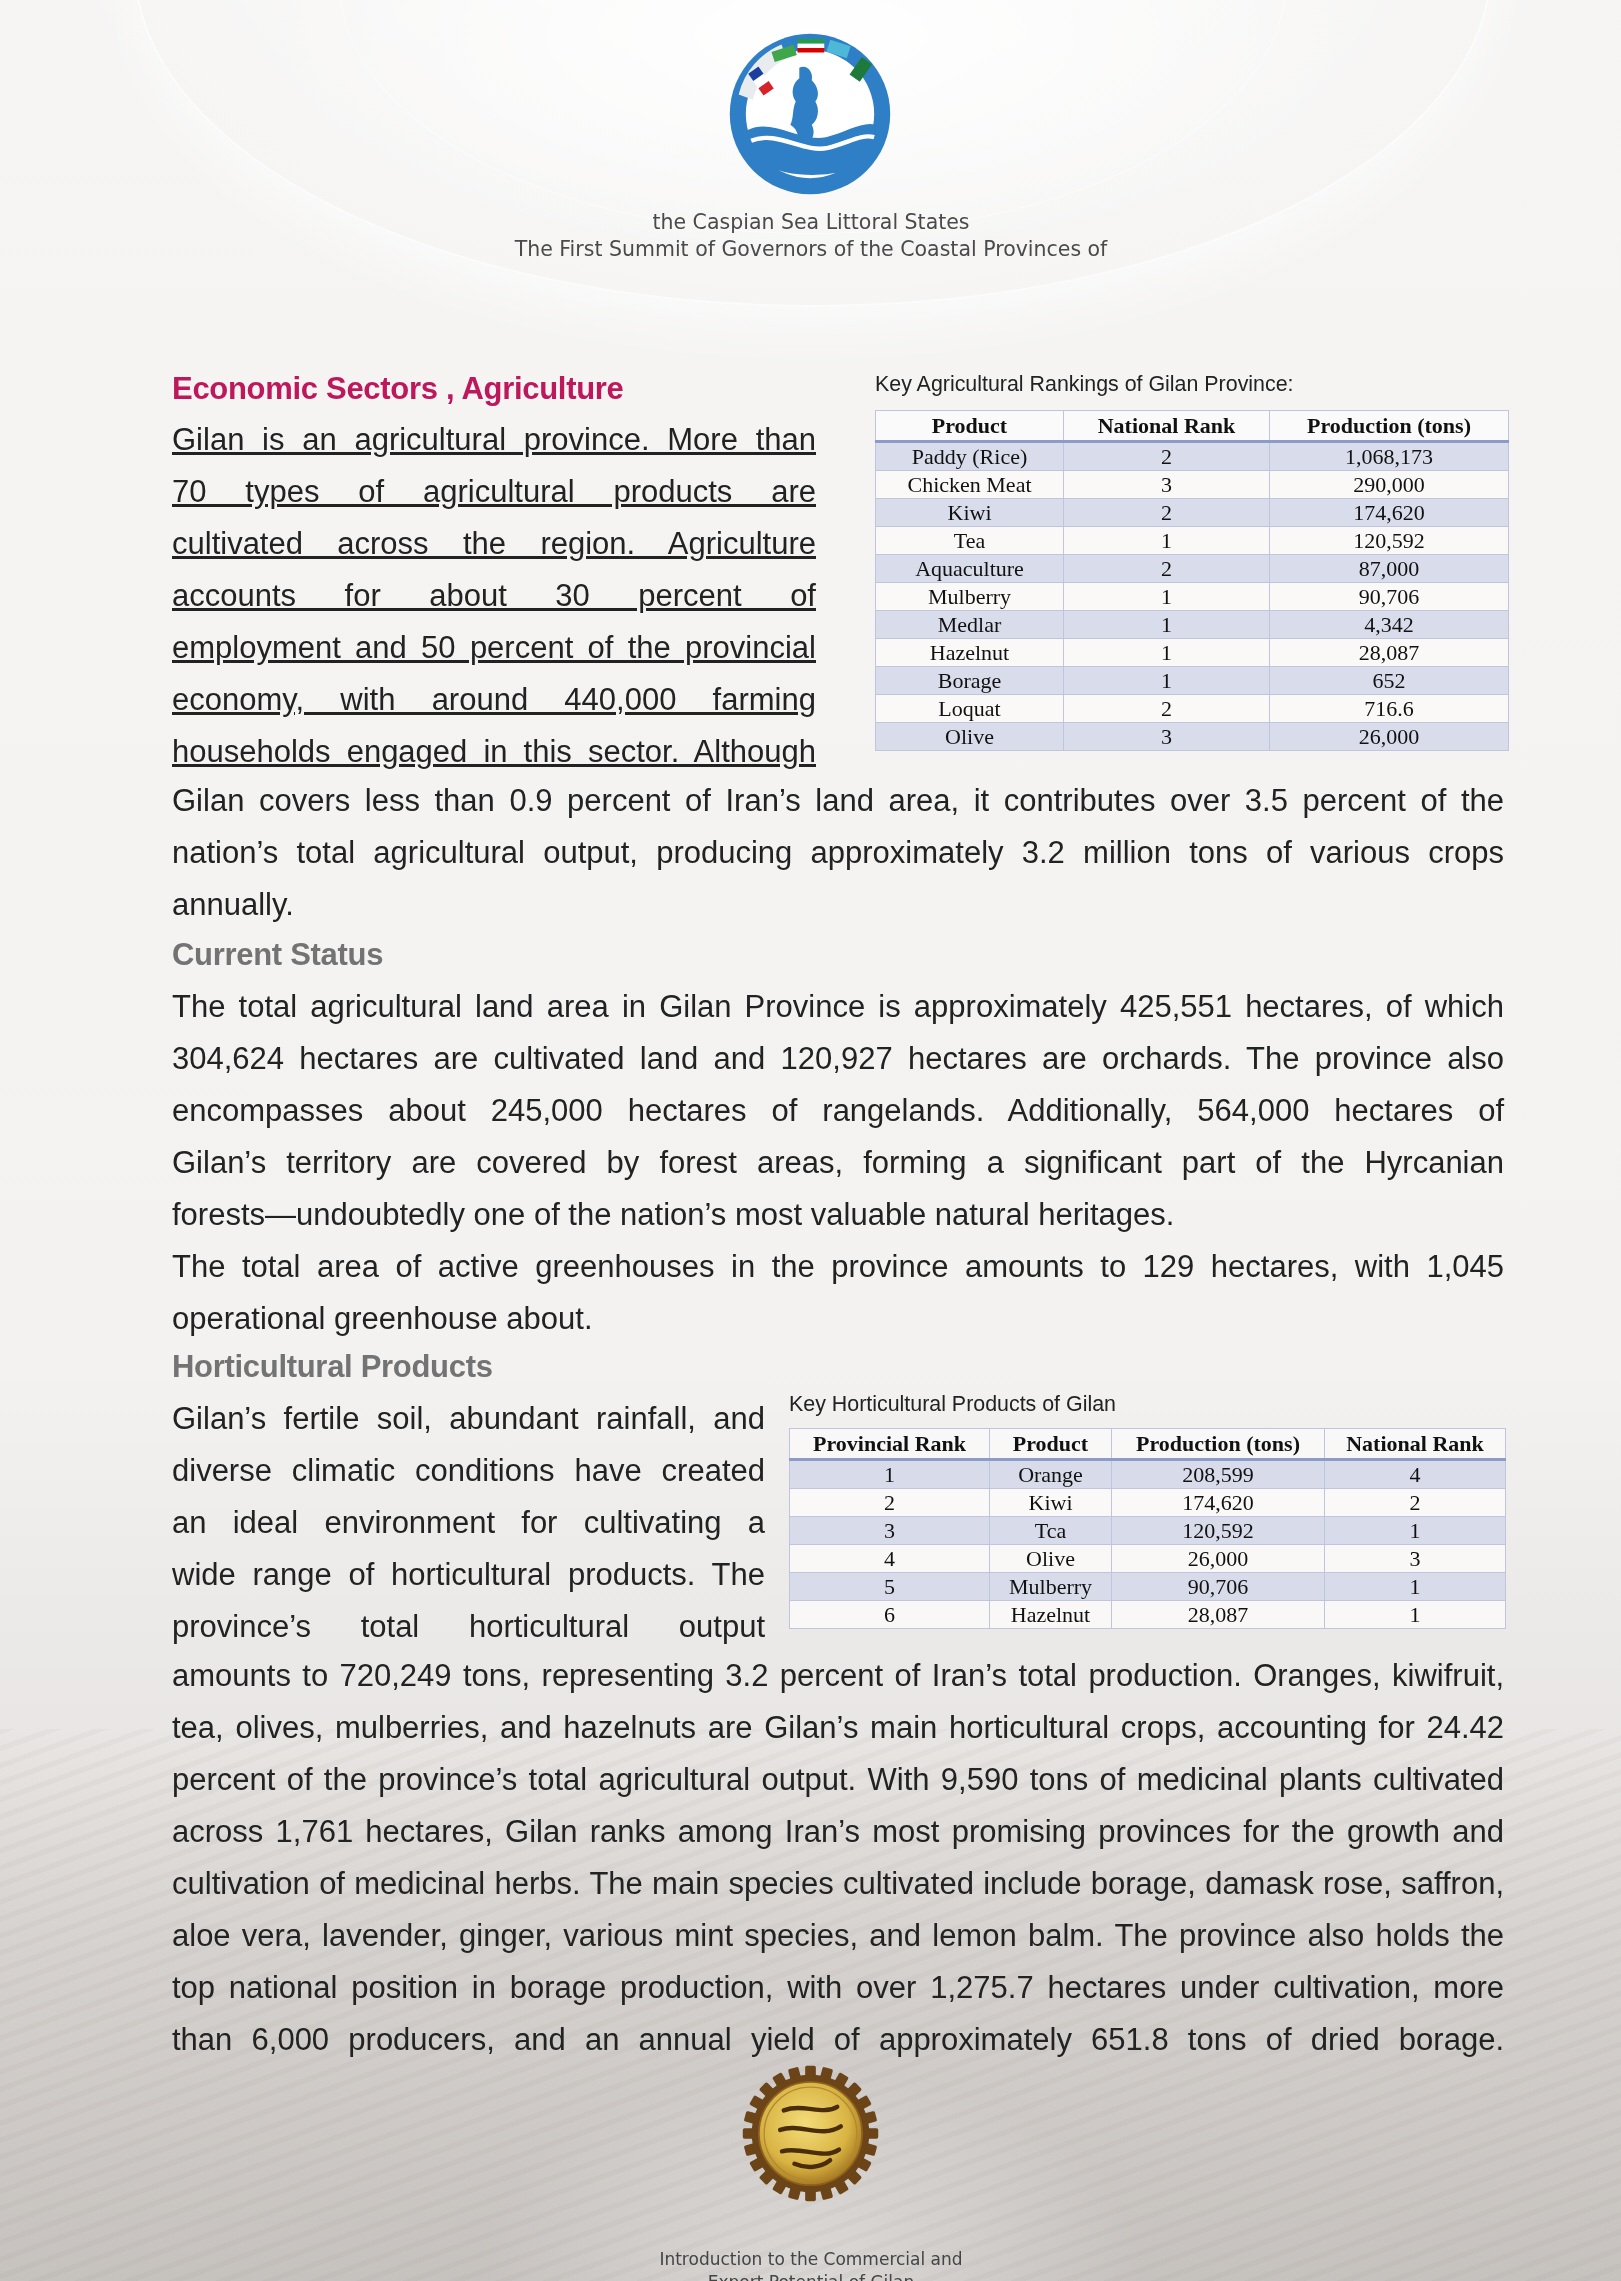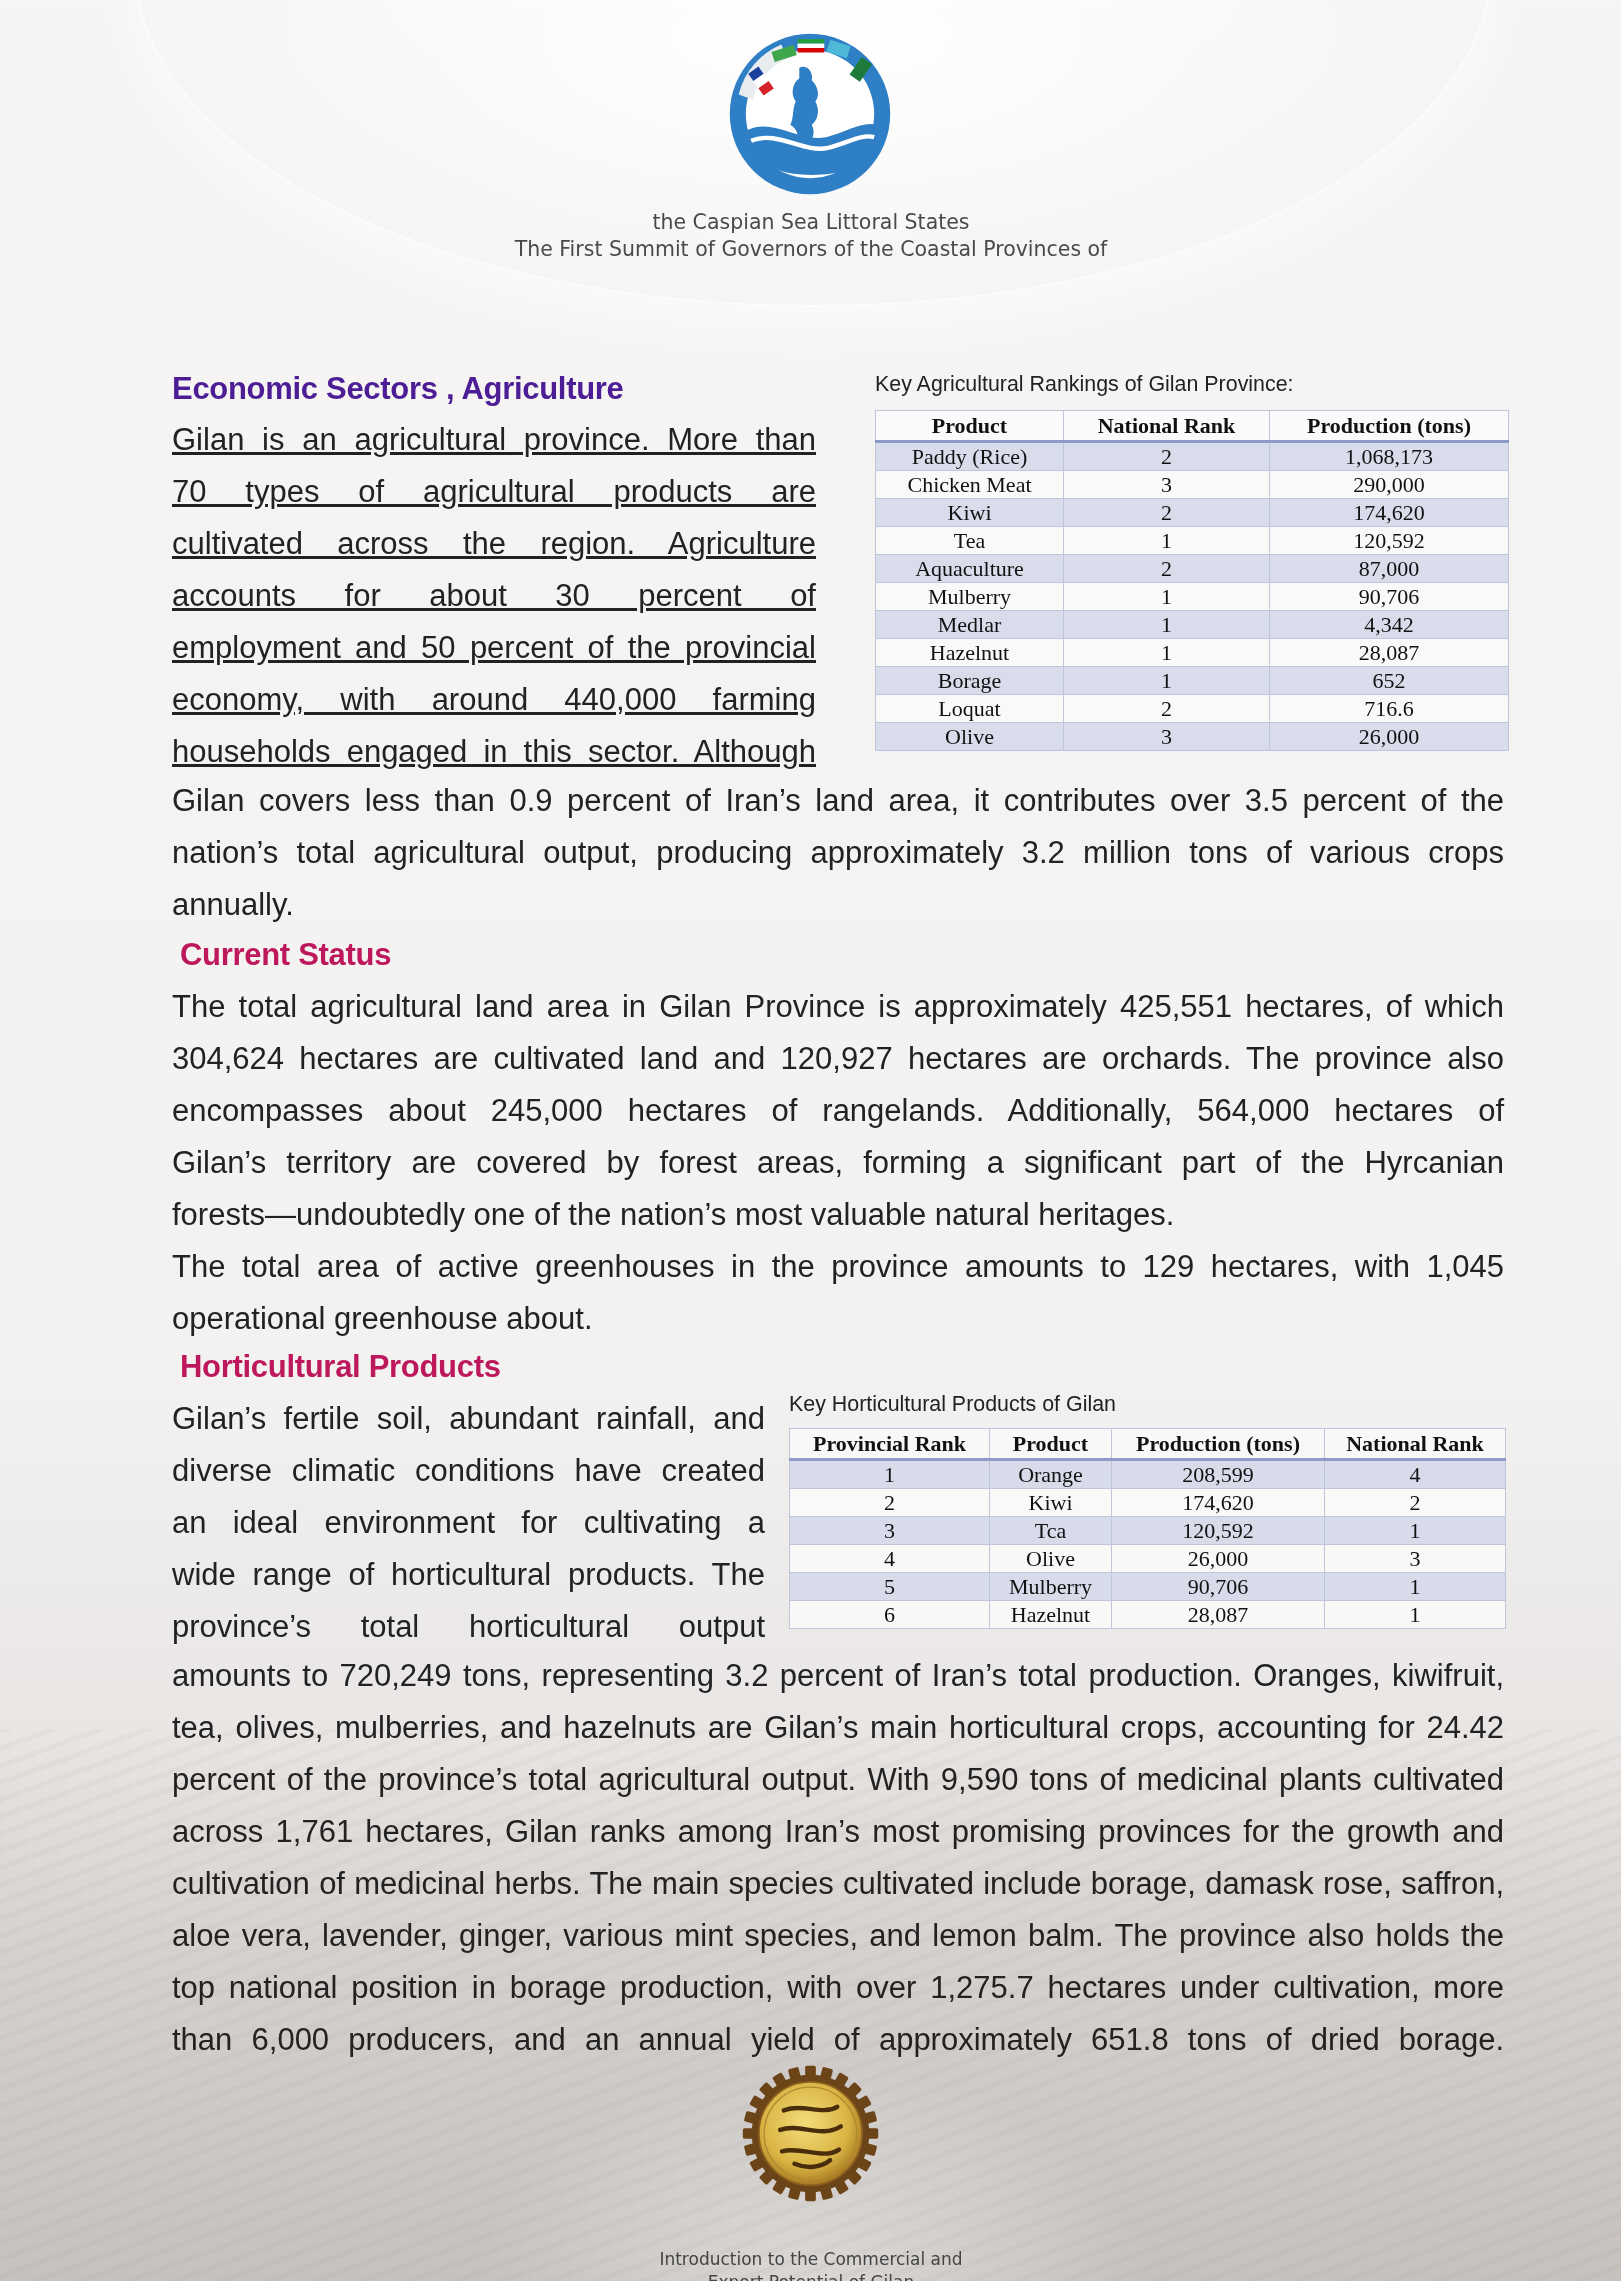--- a/index.html
+++ b/index.html
@@ -35,22 +35,22 @@
   .content { position: relative; z-index: 1; }
 
   .logo-top { position: absolute; left: 728px; top: 32px; width: 164px; height: 164px; }
   .header-caption {
     position: absolute; left: 0; width: 1622px; top: 209px;
     text-align: center; font-size: 20.5px; line-height: 27px; color: #4a4a4a;
     font-family: "DejaVu Sans", sans-serif;
   }
   .header-caption div { white-space: nowrap; }
 
-  .h-purple { color: #4c1d95; }
-  .h-blue { color: #be185d; margin-left: 8px; }
+  .h-purple { color: #be185d; }
+  .h-blue { color: #737373; }
   .heading {
     position: absolute; left: 172px; font-weight: bold; font-size: 31px; line-height: 36px;
     letter-spacing: -0.3px;
   }
   .body-text {
     position: absolute; left: 172px; font-size: 31px; line-height: 52px;
     text-align: justify; color: #222;
   }
   .body-text .line { display: block; text-align-last: justify; white-space: nowrap; }
   .body-text .line.last { text-align-last: left; }

